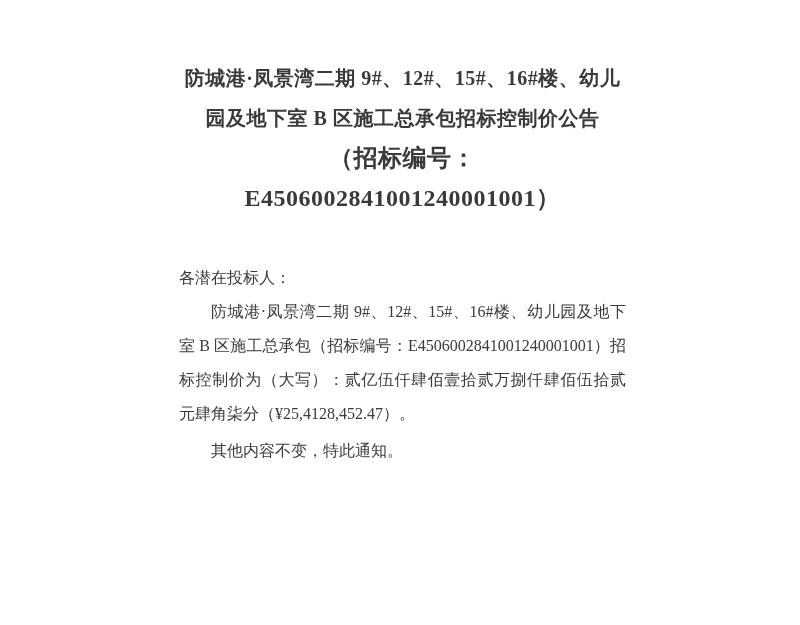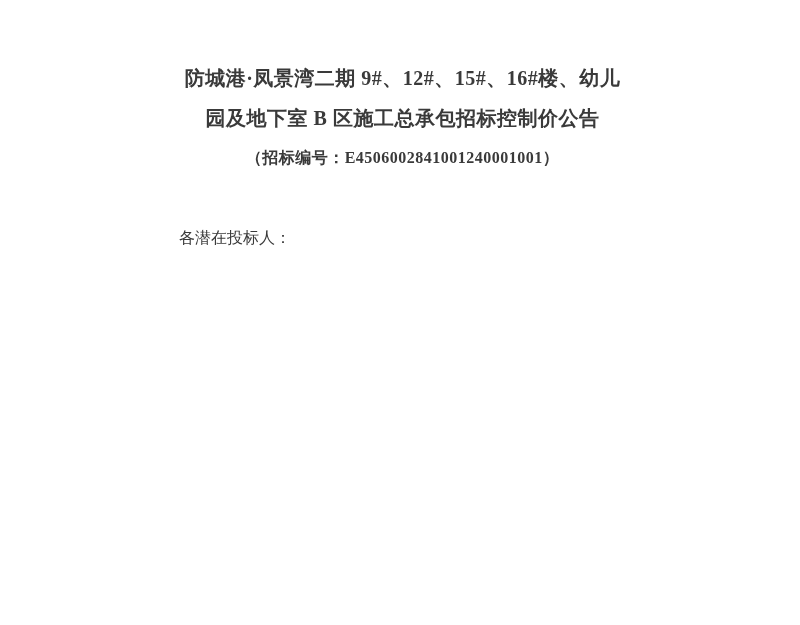--- a/index.html
+++ b/index.html
@@ -24,21 +24,21 @@
     text-align: center;
   }
   .doc-title {
     margin: 0;
     font-size: 20px;
     font-weight: bold;
     line-height: 40px;
     letter-spacing: 0.5px;
   }
   .tender-no {
-    font-size: 16px;
+    font-size: 24px;
     font-weight: bold;
     line-height: 40px;
     letter-spacing: 0.5px;
     text-align: center;
   }
   .body-text {
     font-size: 16px;
     line-height: 34px;
   }
   .salutation {
@@ -68,16 +68,18 @@
 
 <div class="page">
 
   <div class="heading">
     <h1 class="doc-title">防城港·凤景湾二期 9#、12#、15#、16#楼、幼儿园及地下室 B 区施工总承包招标控制价公告</h1>
     <div class="tender-no">（招标编号：E4506002841001240001001）</div>
   </div>
 
   <p class="body-text salutation">各潜在投标人：</p>
 
+  <p class="body-text body-para">防城港·凤景湾二期 9#、12#、15#、16#楼、幼儿园及地下室 B 区施工总承包（招标编号：E4506002841001240001001）招标控制价为（大写）：贰亿伍仟肆佰壹拾贰万捌仟肆佰伍拾贰元肆角柒分（¥25,4128,452.47）。</p>
 
+  <p class="body-text notice">其他内容不变，特此通知。</p>
 
 
 </div>
 
 </body></html>

